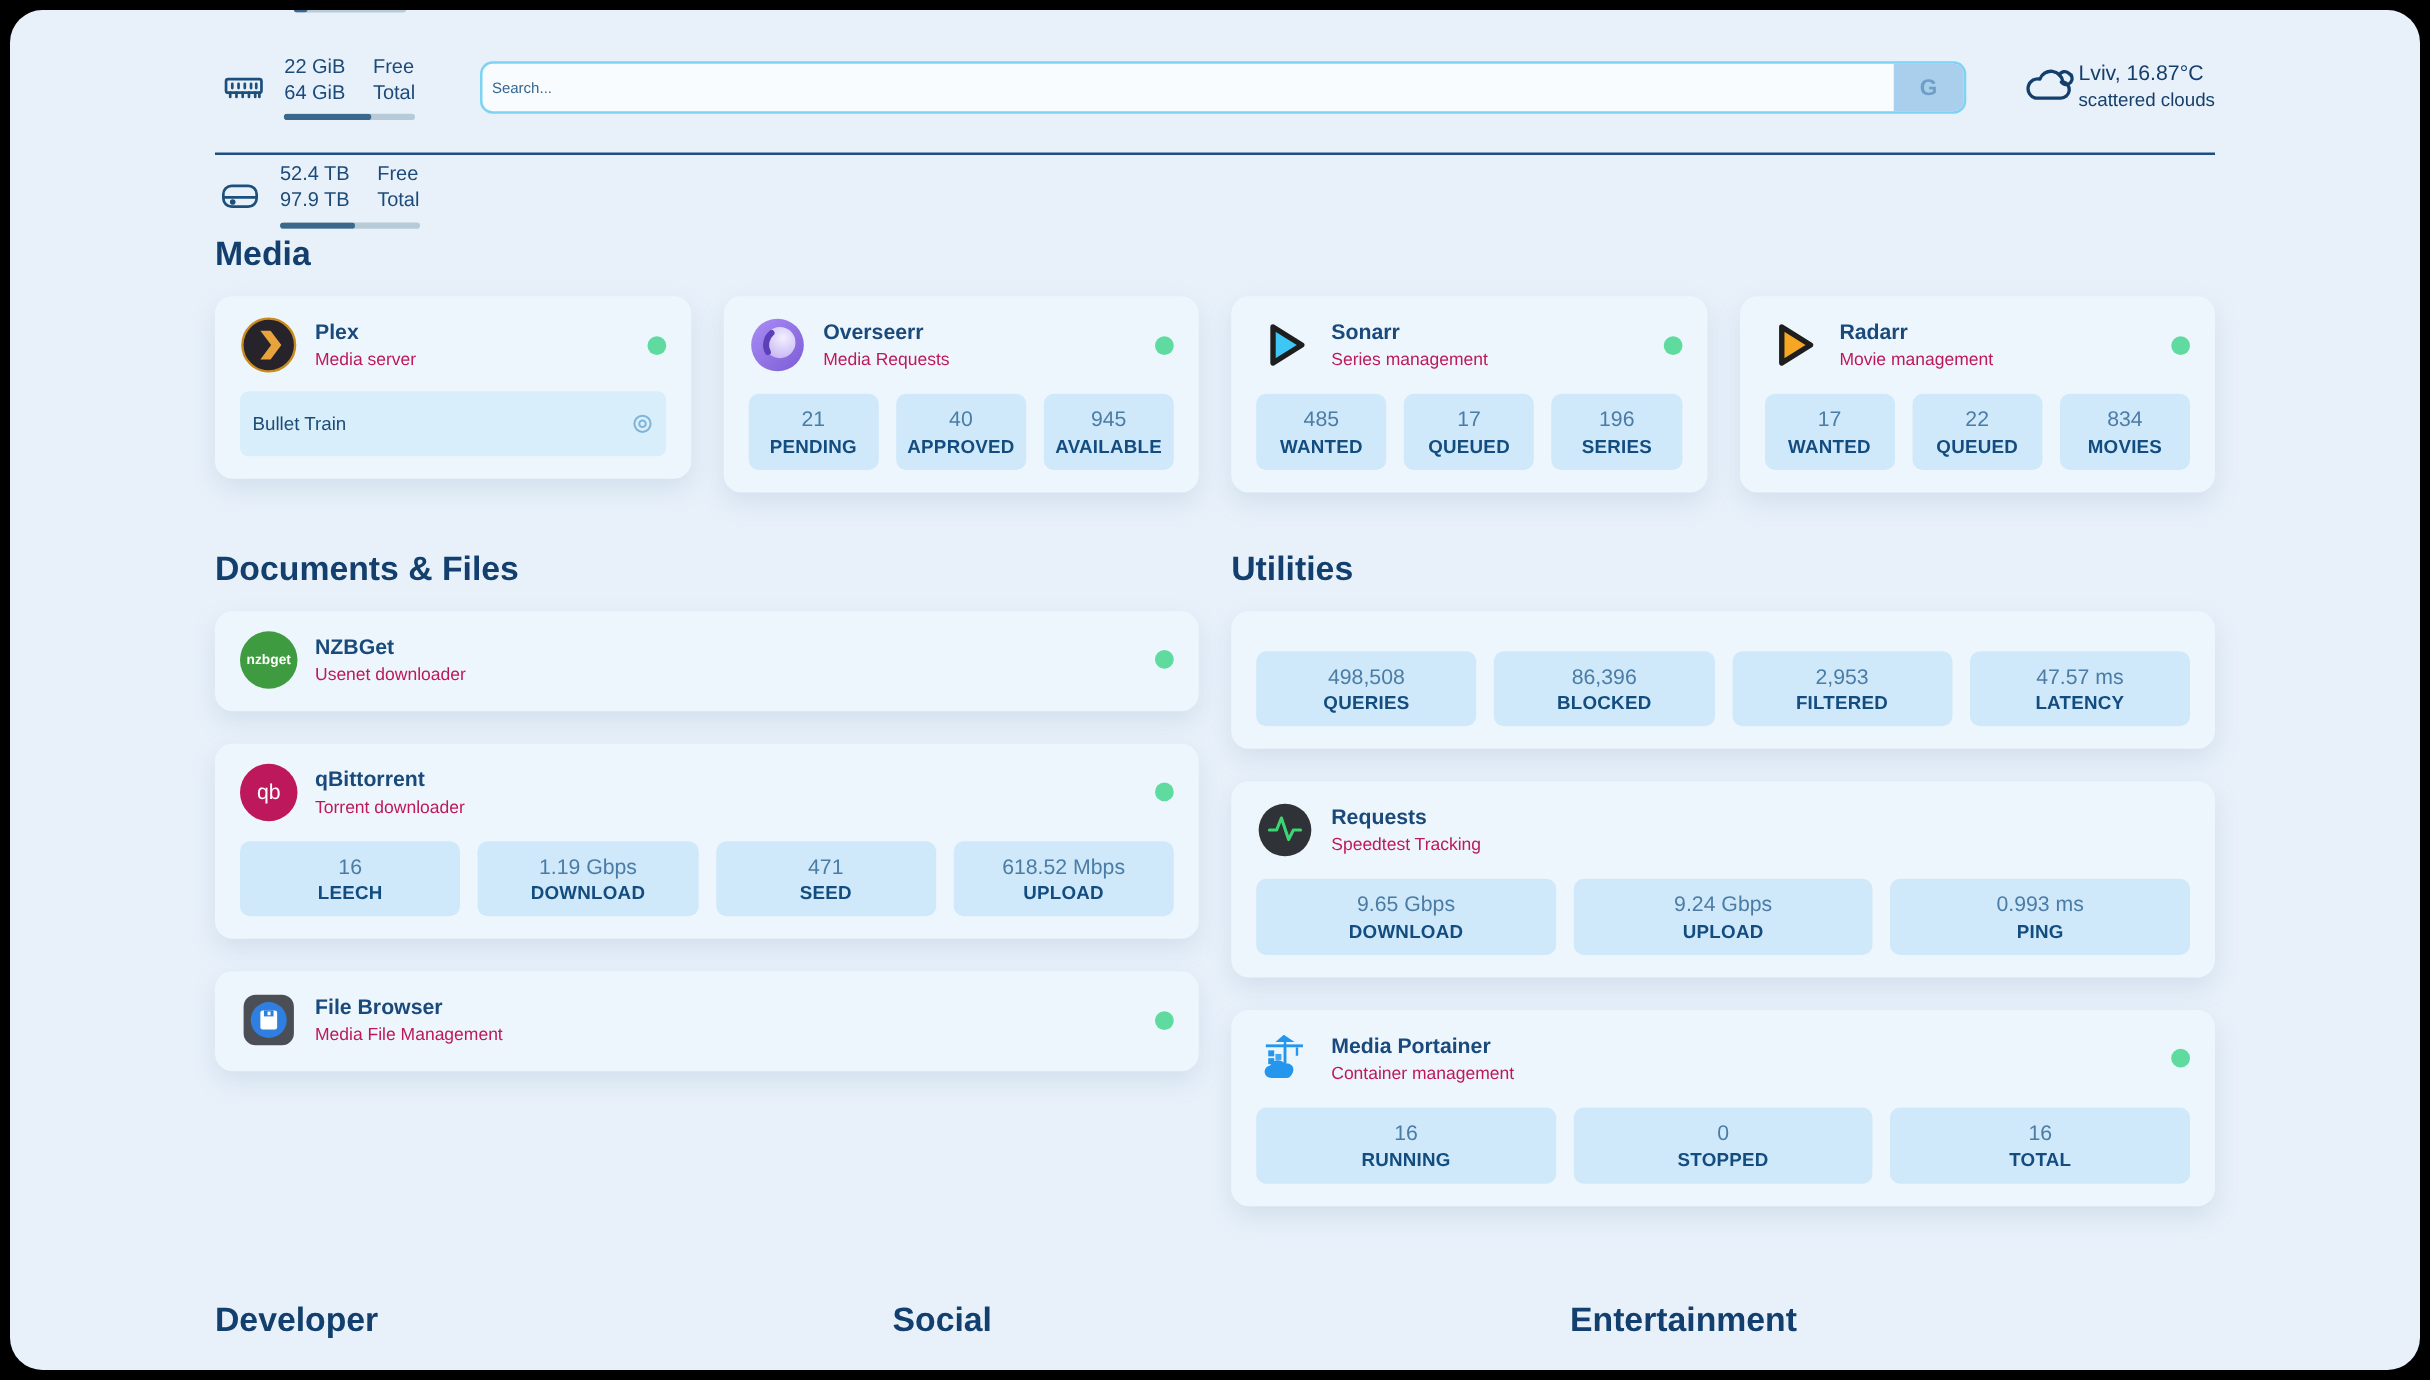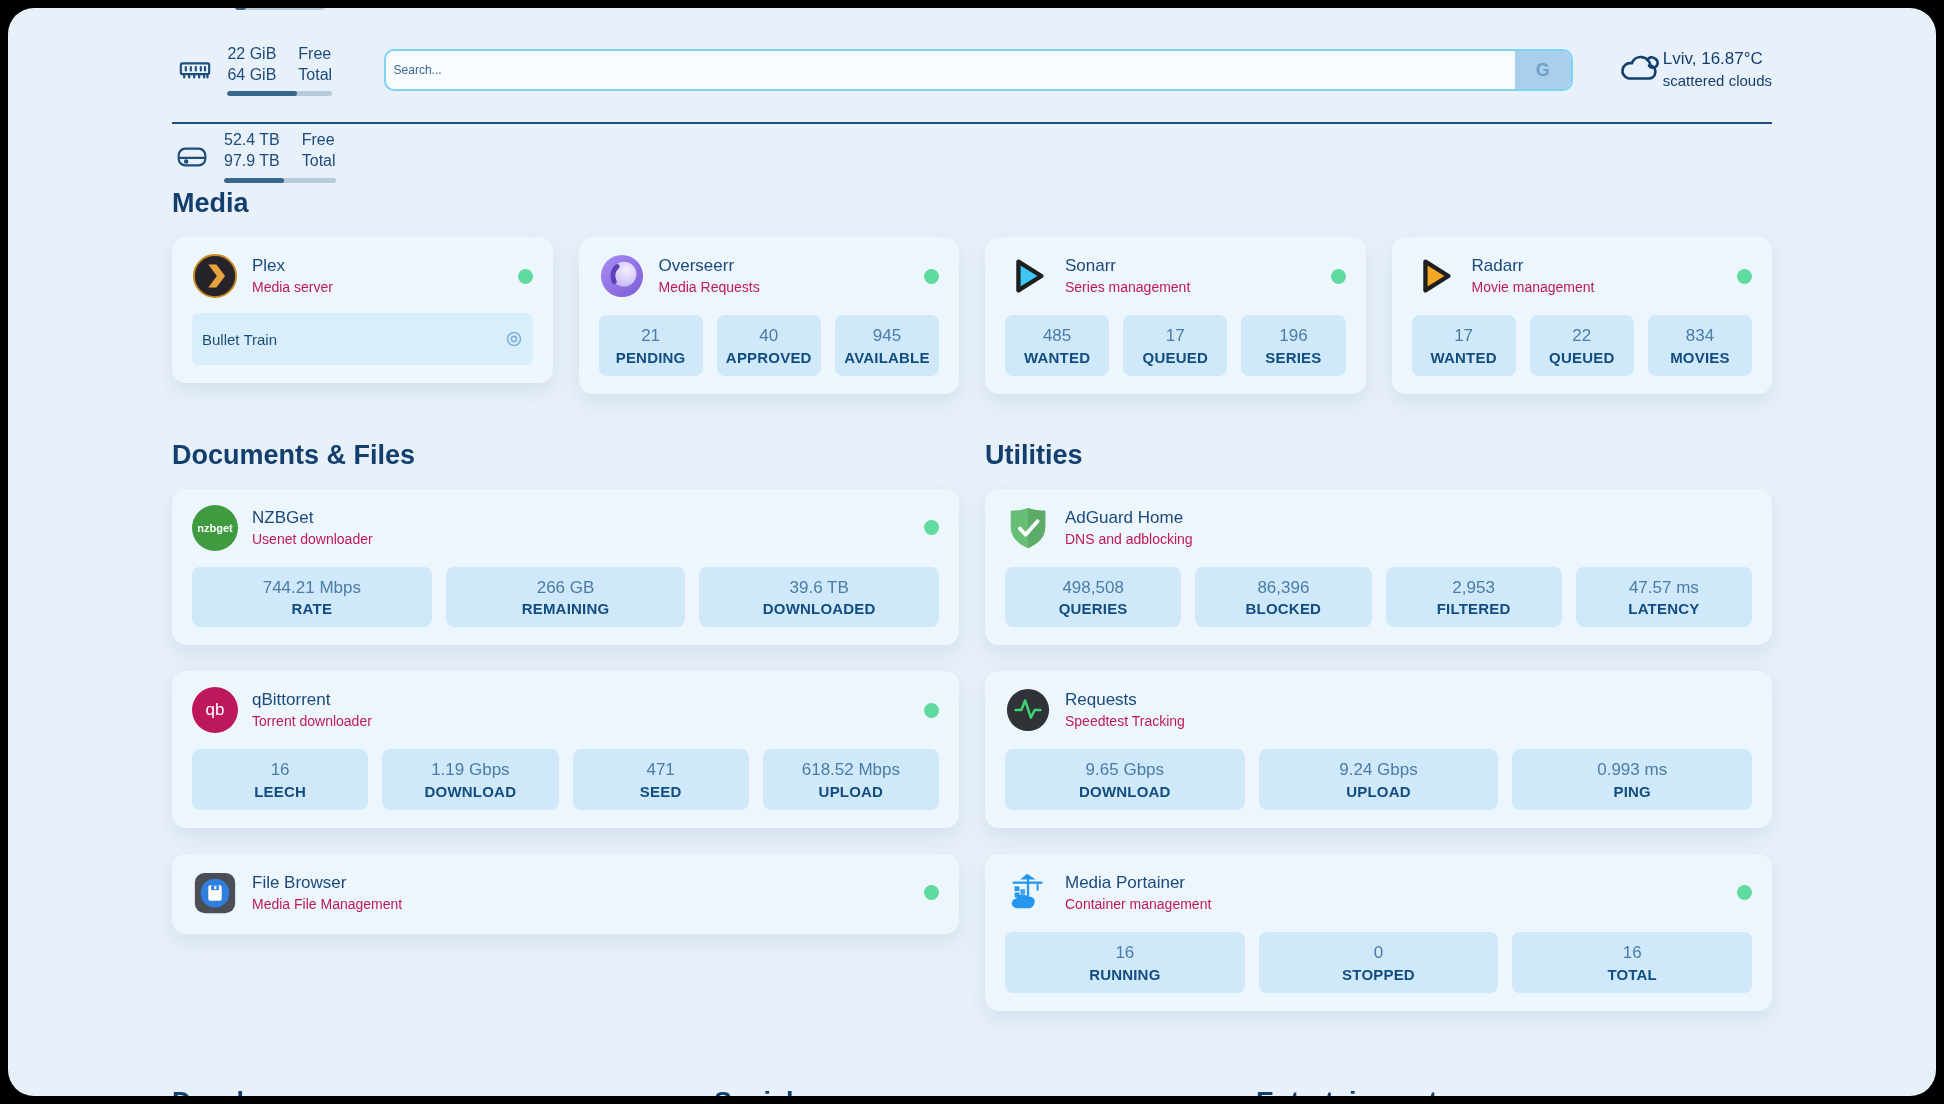--- a/index.html
+++ b/index.html
@@ -33,21 +33,21 @@
 
   
   .sectiontitle{color:#123f6d;font-size:27px;font-weight:600;margin:0 0 18px 0;}
   .media-title{margin-top:64px;}
   .media-grid{display:grid;grid-template-columns:repeat(4,1fr);gap:26px;align-items:start;}
 
   .card{background:#eef6fd;border-radius:14px;padding:16px 20px 18px 20px;box-shadow:0 8px 20px rgba(110,145,180,.18);cursor:pointer;}
   .cardhead{display:flex;align-items:center;gap:14px;}
   .appicon{width:46px;height:46px;flex:0 0 46px;}
   .apptext{display:flex;flex-direction:column;line-height:1.35;}
-  .appname{color:#1a4a7b;font-size:17px;font-weight:400;}
+  .appname{color:#1a4a7b;font-size:17px;font-weight:700;}
   .appdesc{color:#be185d;font-size:14px;}
   .statusdot{width:15px;height:15px;border-radius:50%;background:#5fdb9f;margin-left:auto;flex:0 0 15px;}
 
   .statrow{display:flex;gap:14px;margin-top:16px;}
   .stattile{flex:1;background:#cfe9fa;border-radius:8px;text-align:center;padding:9px 6px 10px 6px;}
   .statval{color:#4b7ca6;font-size:17px;line-height:1.45;}
   .statlbl{color:#134d80;font-size:15px;font-weight:bold;letter-spacing:.2px;}
 
   
   .player{margin-top:14px;}
@@ -313,34 +313,20 @@
           <div class="cardhead">
             <span class="appicon circicon" style="background:#3f9b3f;">
               <span style="color:#fff;font-size:11px;font-weight:bold;">nzbget</span>
             </span>
             <div class="apptext">
               <span class="appname">NZBGet</span>
               <span class="appdesc">Usenet downloader</span>
             </div>
             <span class="statusdot"></span>
           </div>
-          <div class="statrow">
-            <div class="stattile">
-              <div class="statval">744.21 Mbps</div>
-                <div class="statlbl">RATE</div>
-            </div>
-            <div class="stattile">
-              <div class="statval">266 GB</div>
-                <div class="statlbl">REMAINING</div>
-            </div>
-            <div class="stattile">
-              <div class="statval">39.6 TB</div>
-                <div class="statlbl">DOWNLOADED</div>
-            </div>
-          </div>
         </div>
 
         <div class="card">
           <div class="cardhead">
             <span class="appicon circicon" style="background:#be185d;">
               <span style="color:#fff;font-size:17px;font-weight:500;">qb</span>
             </span>
             <div class="apptext">
               <span class="appname">qBittorrent</span>
               <span class="appdesc">Torrent downloader</span>
@@ -384,33 +370,20 @@
             </div>
             <span class="statusdot"></span>
           </div>
         </div>
       </div>
 
       <div class="col">
         <h2 class="sectiontitle">Utilities</h2>
 
         <div class="card">
-          <div class="cardhead">
-            <span class="appicon">
-              <svg width="46" height="46" viewBox="0 0 48 48">
-                <path d="M24 3c7 2.5 13 3 18 3v17c0 10-7 17.5-18 22C13 40.5 6 33 6 23V6c5 0 11-.5 18-3z" fill="#67bd74"></path>
-                <path d="M24 3c7 2.5 13 3 18 3v17c0 10-7 17.5-18 22z" fill="#5cab67"></path>
-                <path d="M15.5 24.5l6 6.5L34 17" stroke="#ffffff" stroke-width="4" fill="none" stroke-linecap="round" stroke-linejoin="round"></path>
-              </svg>
-            </span>
-            <div class="apptext">
-              <span class="appname">AdGuard Home</span>
-              <span class="appdesc">DNS and adblocking</span>
-            </div>
-          </div>
           <div class="statrow">
             <div class="stattile">
               <div class="statval">498,508</div>
                 <div class="statlbl">QUERIES</div>
             </div>
             <div class="stattile">
               <div class="statval">86,396</div>
                 <div class="statlbl">BLOCKED</div>
             </div>
             <div class="stattile">

